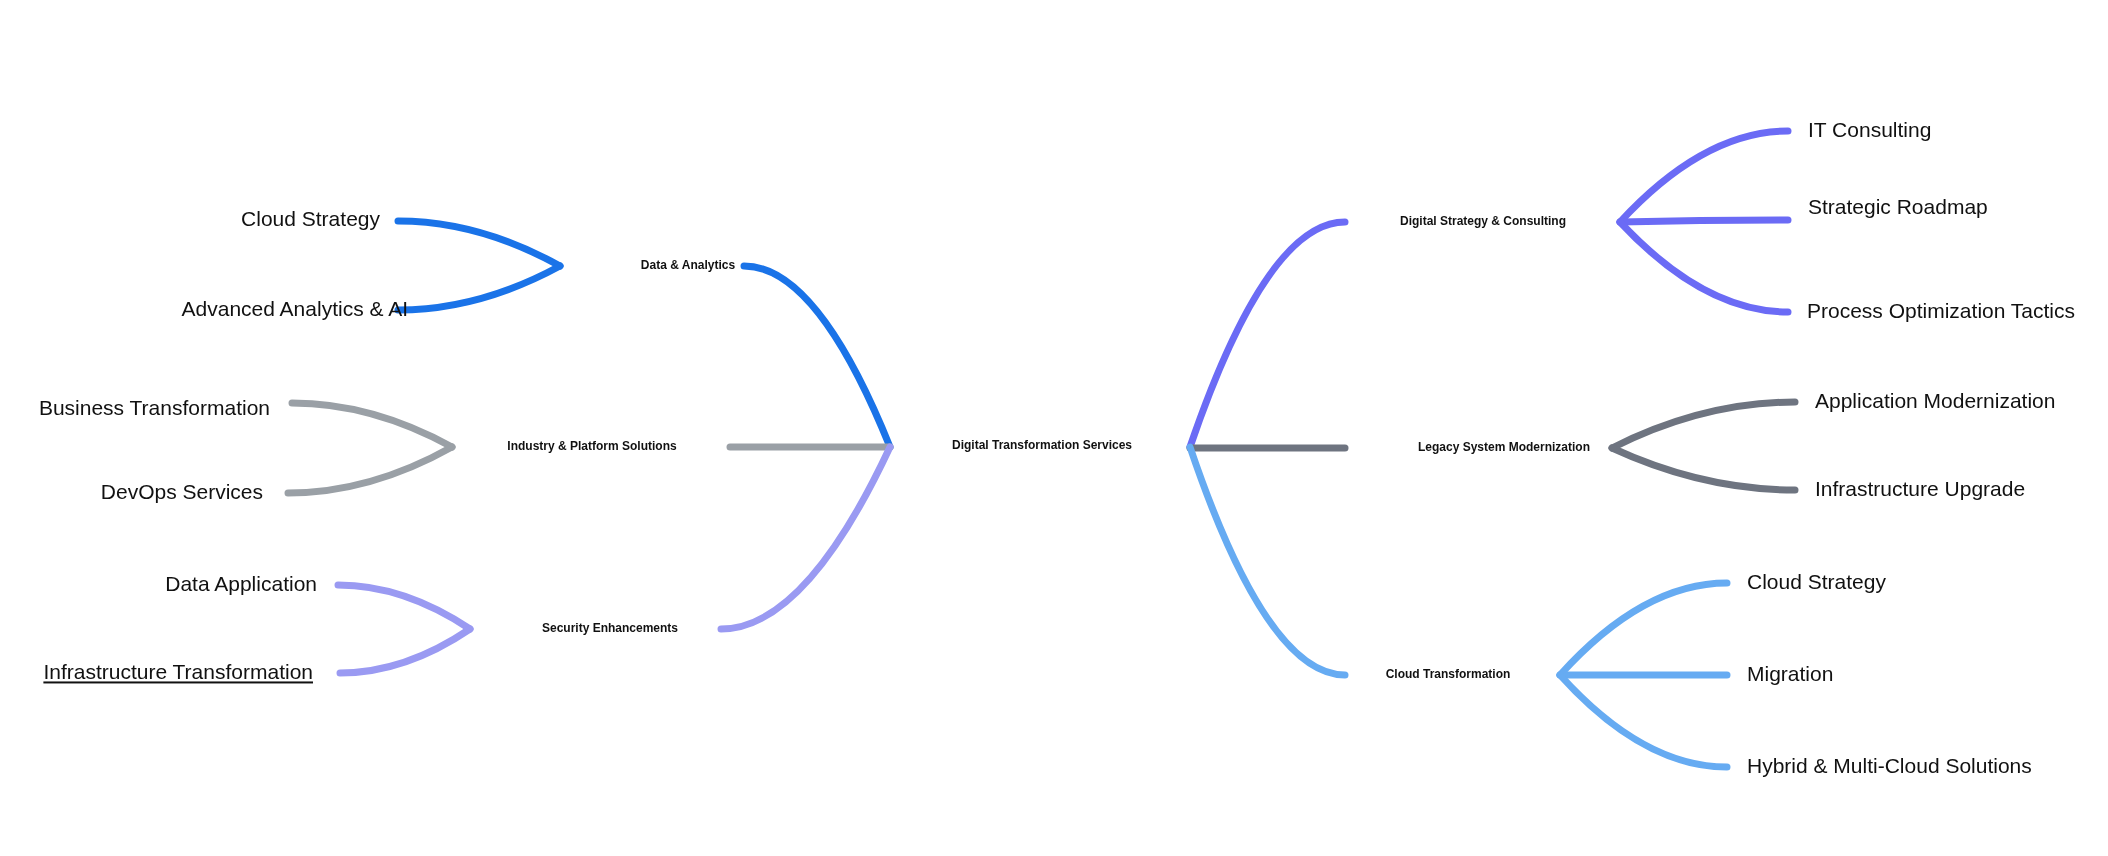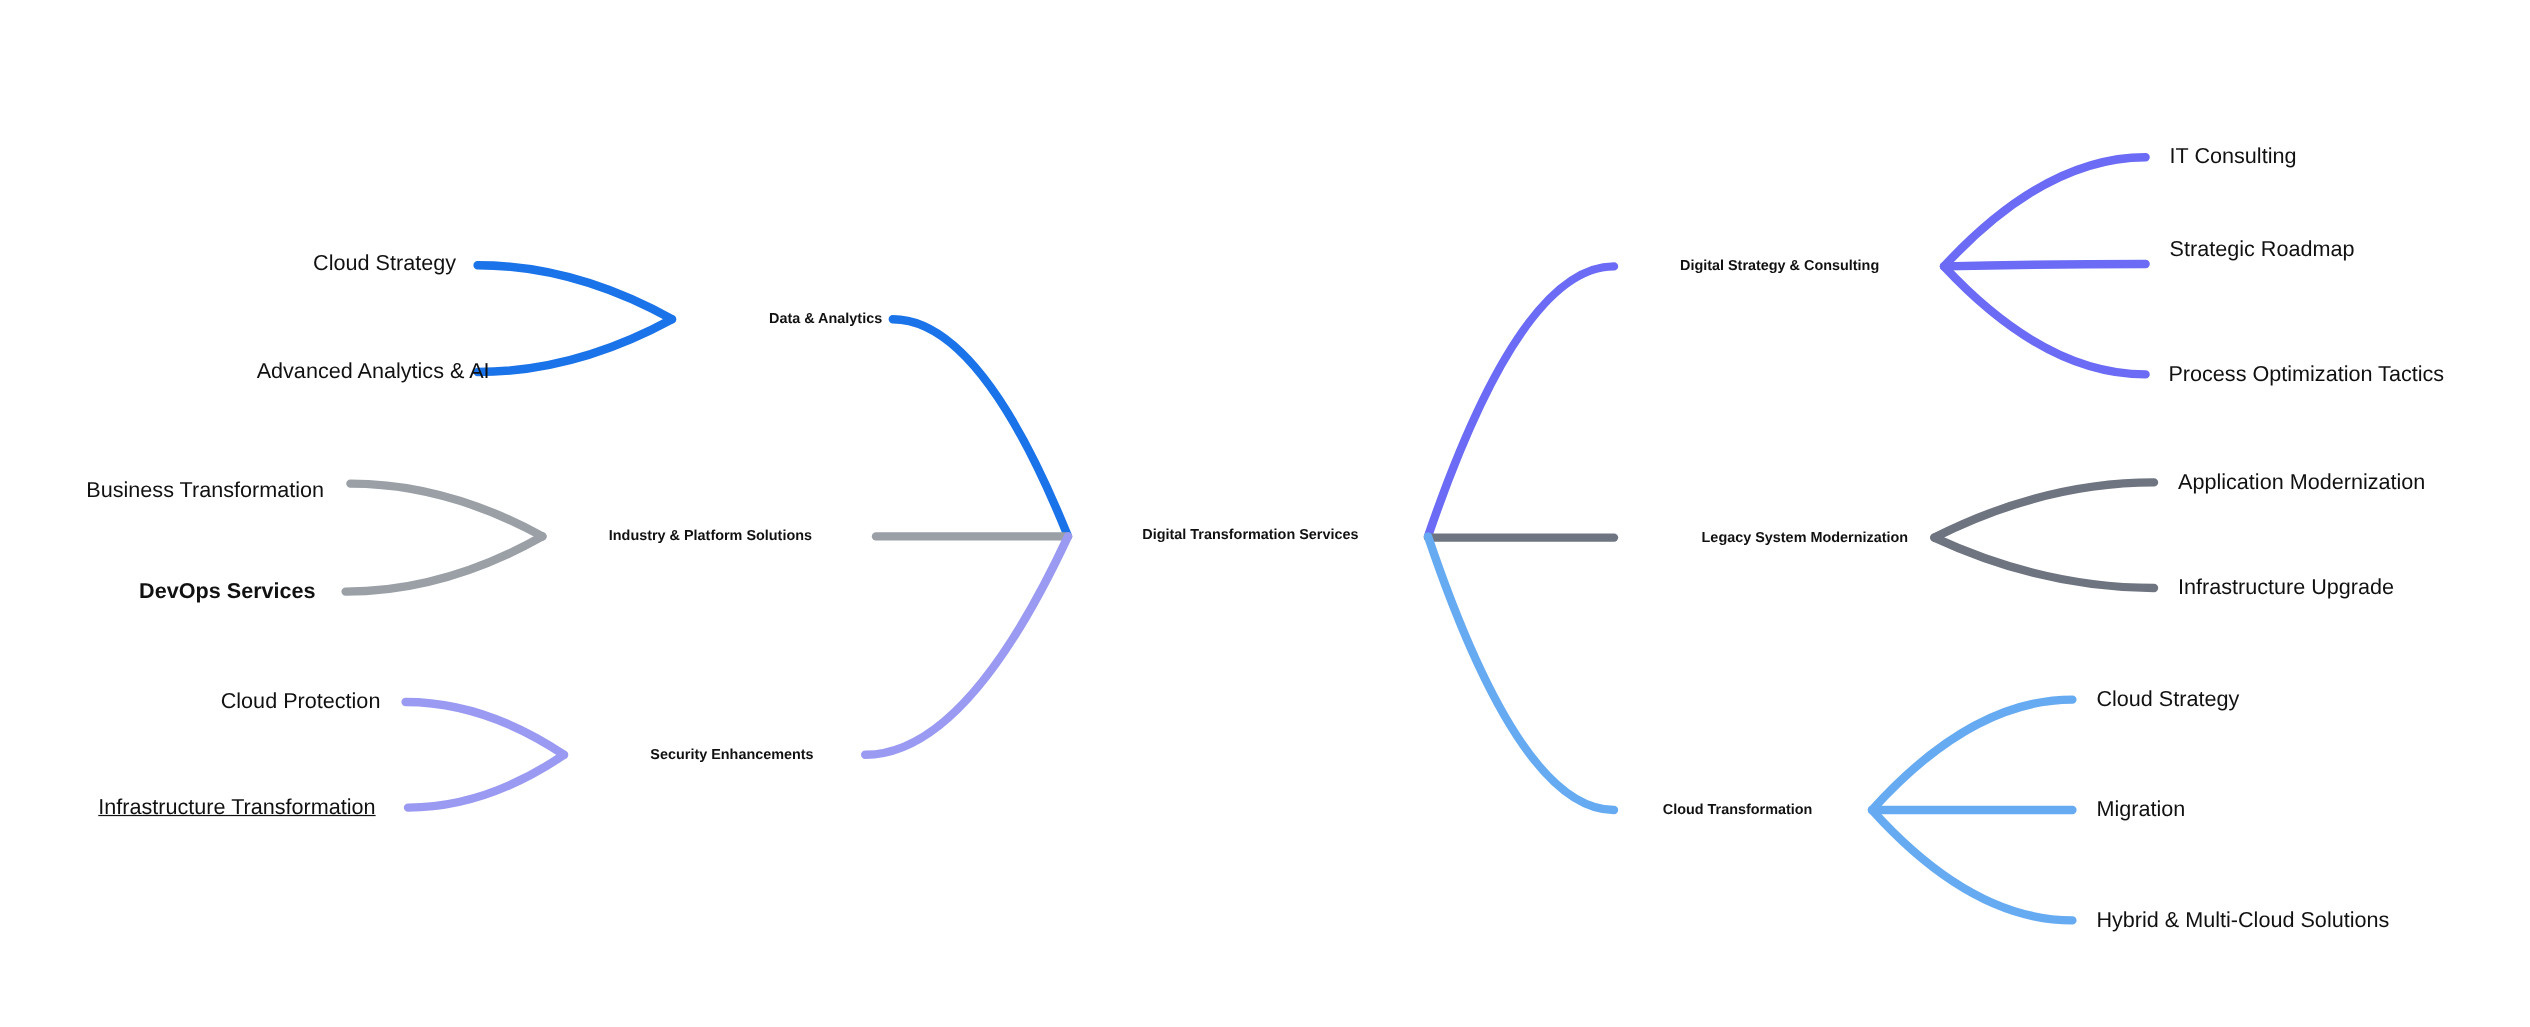--- a/index.html
+++ b/index.html
@@ -21,21 +21,21 @@
     top: 0;
   }
   #links path {
     fill: none;
     stroke-width: 7;
     stroke-linecap: round;
   }
   .label {
     position: absolute;
     white-space: nowrap;
-    font-size: 18px;
+    font-size: 21px;
     color: #111111;
     transform: translateY(-55%);
     line-height: 1;
     cursor: default;
   }
   .label.bold {
     font-weight: bold;
     font-size: 12px;
     transform: translate(-50%, -55%);
   }
@@ -81,22 +81,22 @@
 
   <div class="label bold" style="left:1042px; top:446px;">Digital Transformation Services</div>
 
   <div class="label bold" style="left:660px; top:266px;margin-left:28px;">Data &amp; Analytics</div>
   <div class="label bold" style="left:592px; top:447px;">Industry &amp; Platform Solutions</div>
   <div class="label bold" style="left:610px; top:629px;">Security Enhancements</div>
 
   <div class="label right-anchor" style="right:1728px; top:220px;">Cloud Strategy</div>
   <div class="label right-anchor" style="right:1700px; top:310px;">Advanced Analytics &amp; AI</div>
   <div class="label right-anchor" style="right:1838px; top:409px;">Business Transformation</div>
-  <div class="label right-anchor" style="right:1845px; top:493px;font-weight:bold;">DevOps Services</div>
-  <div class="label right-anchor" style="right:1791px; top:585px;">Cloud Protection</div>
+  <div class="label right-anchor" style="right:1845px; top:493px;">DevOps Services</div>
+  <div class="label right-anchor" style="right:1791px; top:585px;">Data Application</div>
   <div class="label right-anchor" style="right:1795px; top:673px;text-decoration:underline;">Infrastructure Transformation</div>
 
   <div class="label bold" style="left:1483px; top:222px;">Digital Strategy &amp; Consulting</div>
   <div class="label bold" style="left:1479px; top:448px;margin-left:25px;">Legacy System Modernization</div>
   <div class="label bold" style="left:1448px; top:675px;">Cloud Transformation</div>
 
   <div class="label" style="left:1808px; top:131px;">IT Consulting</div>
   <div class="label" style="left:1808px; top:208px;">Strategic Roadmap</div>
   <div class="label" style="left:1807px; top:312px;">Process Optimization Tactics</div>
   <div class="label" style="left:1815px; top:402px;">Application Modernization</div>

